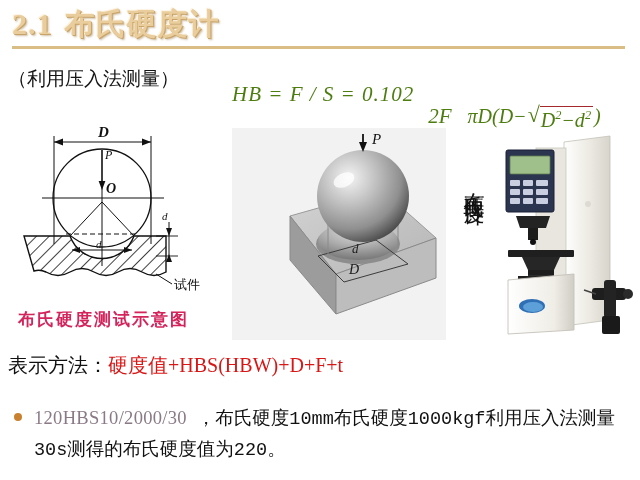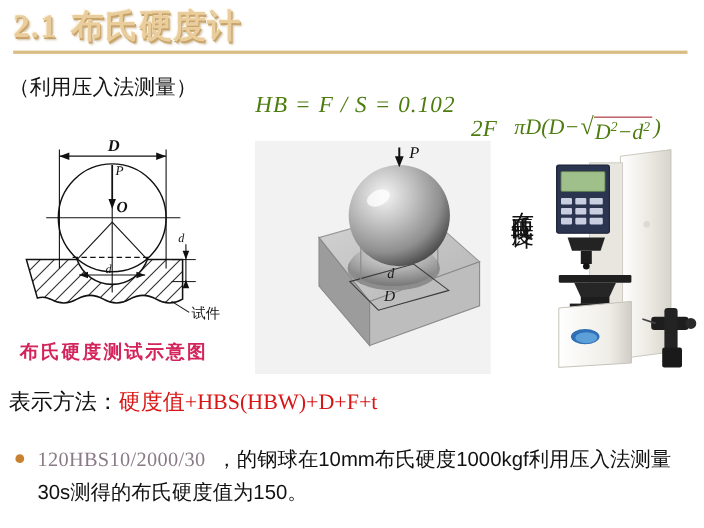--- a/index.html
+++ b/index.html
@@ -88,21 +88,21 @@
     position:absolute;left:4px;top:9px;width:8px;height:8px;border-radius:50%;
     background:#c8812f;
   }
   .bullet-text{
     margin-left:24px;font-size:18.5px;color:#111;line-height:1.55;
   }
   .bullet-text .code{
     color:#8a7a86;font-family:"Liberation Serif","DejaVu Serif",serif;
     letter-spacing:.3px;margin-right:10px;
   }
-  .bullet-text .serifnum{font-family:Liberation Sans, sans-serif;}
+  .bullet-text .serifnum{font-family:Liberation Mono, monospace;}
 </style>
 </head>
 <body>
 
 <div class="slide">
 
   <div class="title">
     <span class="num">2.1</span><span>布氏硬度计</span>
   </div>
   <div class="title-rule"></div>
@@ -285,17 +285,17 @@
     </svg>
   </div>
 
   <div class="method">
     <span class="label">表示方法：</span><span class="value">硬度值+HBS(HBW)+D+F+t</span>
   </div>
 
   <div class="bullet-row">
     <span class="bullet-dot"></span>
     <div class="bullet-text">
-      <span class="code">120HBS10/2000/30</span><span>，的钢球在</span><span class="serifnum">10mm</span><span>布氏硬度</span><span class="serifnum">1000kgf</span><span>利用压入法测量</span><span class="serifnum">30s</span><span>测得的布氏硬度值为</span><span class="serifnum">150</span><span>。</span>
+      <span class="code">120HBS10/2000/30</span><span>，布氏硬度</span><span class="serifnum">10mm</span><span>布氏硬度</span><span class="serifnum">1000kgf</span><span>利用压入法测量</span><span class="serifnum">30s</span><span>测得的布氏硬度值为</span><span class="serifnum">220</span><span>。</span>
     </div>
   </div>
 
 </div>
 
 </body></html>

